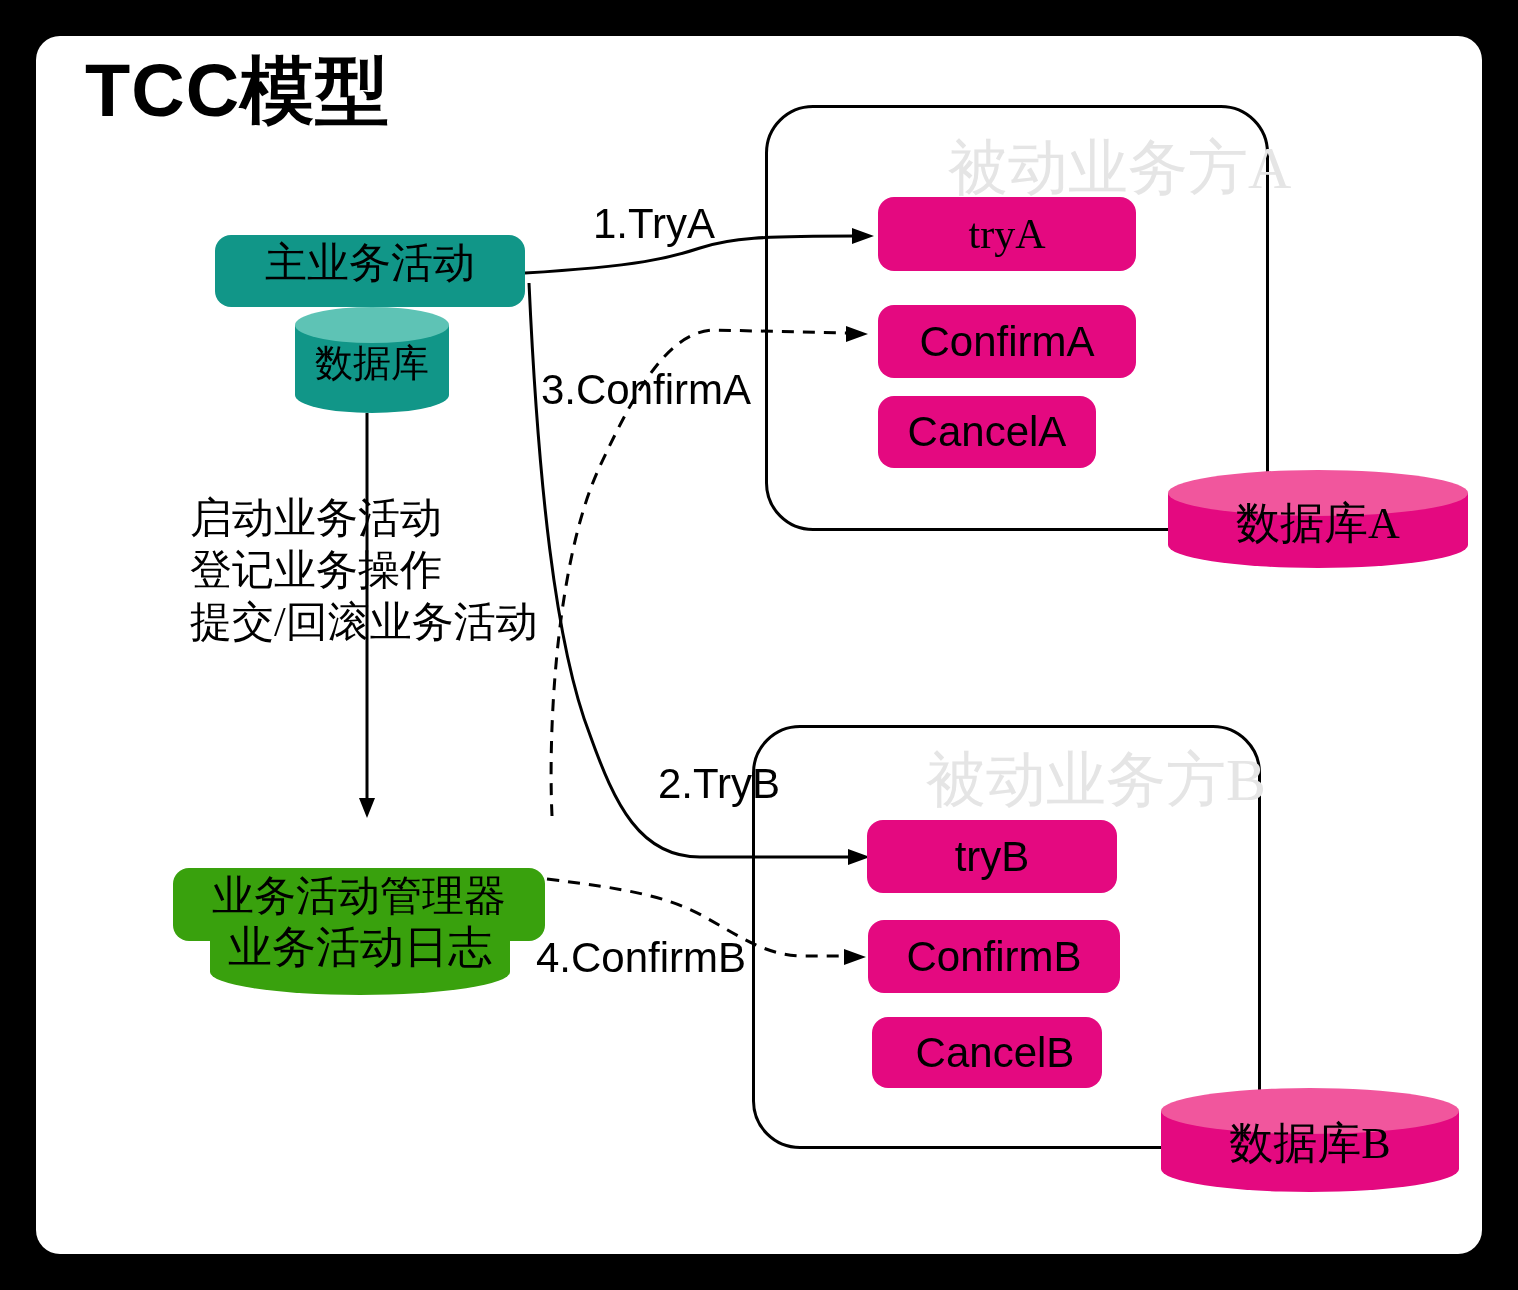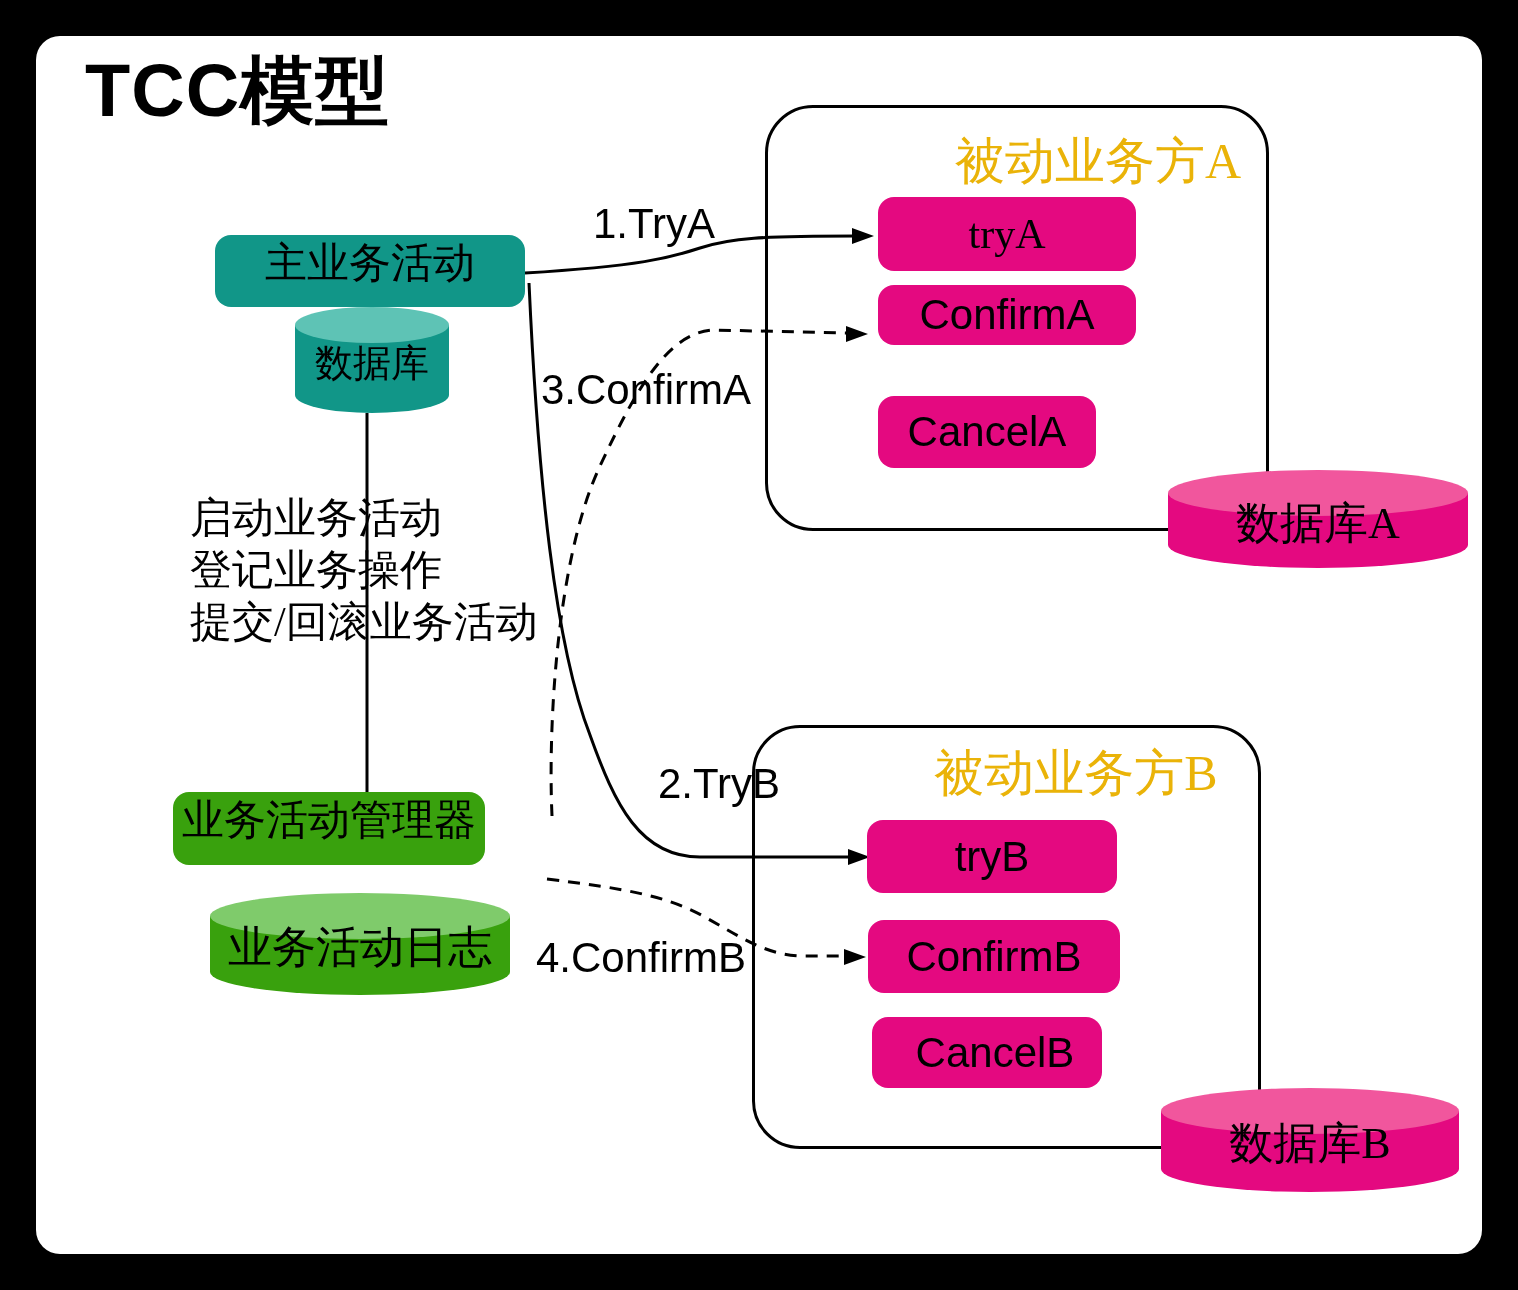--- a/index.html
+++ b/index.html
@@ -20,21 +20,21 @@
     font-size:74px;font-weight:600;color:#000;letter-spacing:1px;
     z-index:5;
   }
   .group-box{
     position:absolute;border:3px solid #000;border-radius:48px;
     background:transparent;z-index:1;
   }
   .group-title{
     position:absolute;z-index:4;
     font-family:"Liberation Serif","DejaVu Serif",serif;
-    font-size:50px;color:#eab308;text-align:center;white-space:nowrap;
+    font-size:60px;color:#e5e5e5;text-align:center;white-space:nowrap;
   }
   svg.overlay{position:absolute;left:0;top:0;z-index:2;}
   .node{
     position:absolute;z-index:3;
     display:flex;align-items:flex-start;justify-content:center;
     border-radius:16px;color:#000;
     font-family:"Liberation Serif","DejaVu Serif",serif;
     font-size:42px;white-space:nowrap;
   }
   .node-teal{background:#119688;}
@@ -109,33 +109,33 @@
   <g>
     <path d="M1161,1111 L1161,1169 A149,23 0 0 0 1459,1169 L1459,1111 Z" fill="#E40980"></path>
     <ellipse cx="1310" cy="1111" rx="149" ry="23" fill="#F1569D"></ellipse>
   </g>
 </svg>
 
 <div class="node node-teal" style="left:215px;top:235px;width:310px;height:72px;">
   <span>主业务活动</span>
 </div>
 
-<div class="node node-green" style="left:173px;top:792px;width:312px;height:73px;">
+<div class="node node-green" style="left:173px;top:868px;width:372px;height:73px;">
   <span>业务活动管理器</span>
 </div>
 
 <div class="cyl-label" style="left:295px;top:338px;width:154px;font-size:38px;">数据库</div>
 <div class="cyl-label" style="left:210px;top:918px;width:300px;font-size:44px;">业务活动日志</div>
 <div class="cyl-label" style="left:1168px;top:494px;width:300px;font-size:44px;">数据库A</div>
 <div class="cyl-label" style="left:1160px;top:1114px;width:300px;font-size:44px;">数据库B</div>
 
 <div class="btn" style="left:878px;top:197px;width:258px;height:74px;font-family:Liberation Serif, serif;">
   <span>tryA</span>
 </div>
-<div class="btn" style="left:878px;top:285px;width:258px;height:60px;">
+<div class="btn" style="left:878px;top:305px;width:258px;height:73px;">
   <span>ConfirmA</span>
 </div>
 <div class="btn" style="left:878px;top:396px;width:218px;height:72px;">
   <span>CancelA</span>
 </div>
 
 <div class="btn" style="left:867px;top:820px;width:250px;height:73px;">
   <span>tryB</span>
 </div>
 <div class="btn" style="left:868px;top:920px;width:252px;height:73px;">

